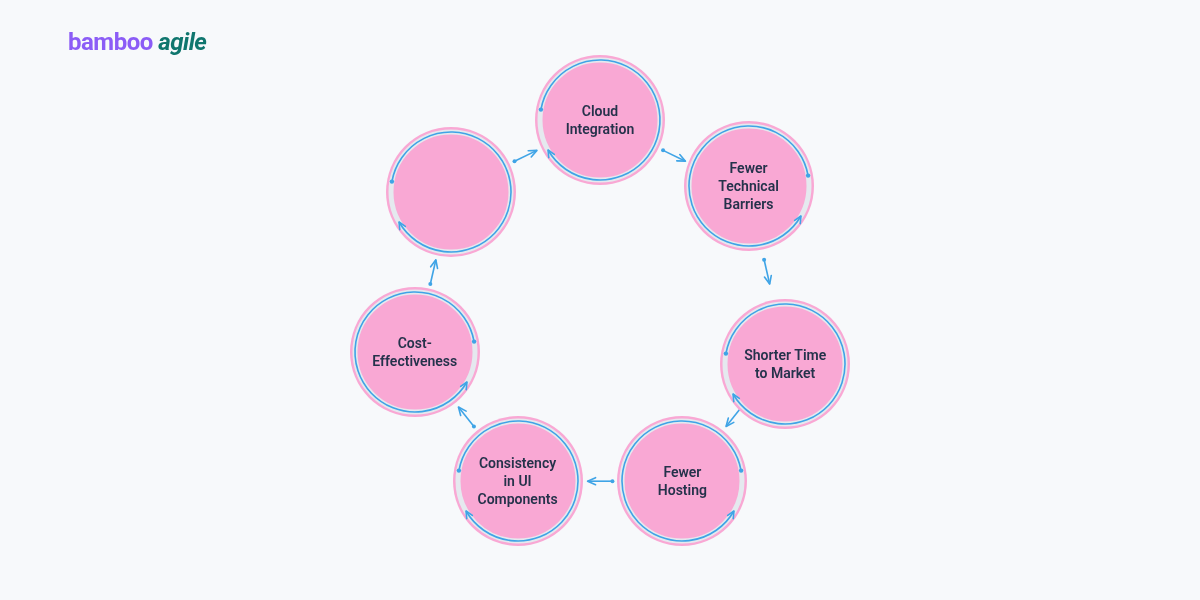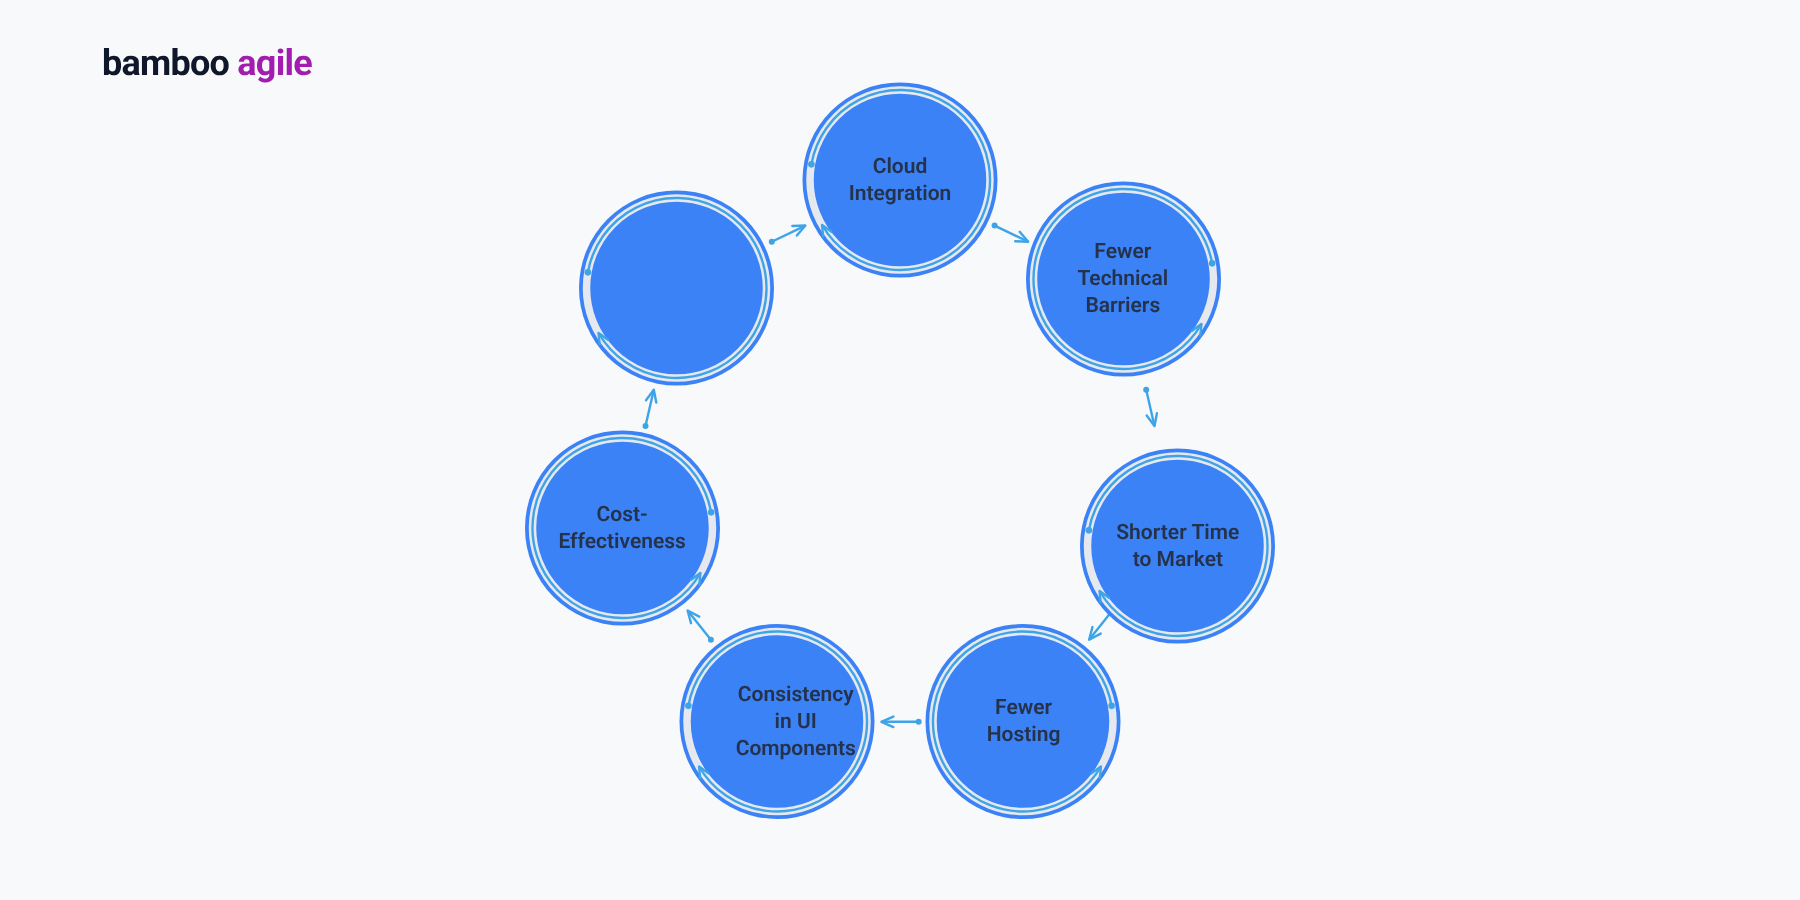--- a/index.html
+++ b/index.html
@@ -12,33 +12,33 @@
     overflow: hidden;
   }
   .logo {
     position: absolute;
     top: 28px;
     left: 68px;
     font-size: 24px;
     font-weight: 700;
     letter-spacing: -0.5px;
   }
-  .logo .w1 { color: #0f172a; }
-  .logo .w2 { color: #a21caf; font-weight: 700; }
+  .logo .w1 { color: #8b5cf6; }
+  .logo .w2 { color: #0f766e; font-weight: 700; font-style: italic; }
   .stage {
     position: absolute;
     top: 0; left: 0;
     width: 1200px; height: 600px;
   }
   .node {
     position: absolute;
     width: 130px;
     height: 130px;
     border-radius: 50%;
-    background: #3b82f6;
+    background: #f9a8d4;
     display: flex;
     align-items: center;
     justify-content: center;
     text-align: center;
   }
   .node-label {
     color: #25324B;
     font-size: 14px;
     font-weight: 600;
     line-height: 1.3;
@@ -126,21 +126,21 @@
     <div class="node" style="left: 617.425px; top: 416.19px;">
   <svg class="ring" viewBox="0 0 130 130">
     <circle cx="65" cy="65" r="60" fill="none" stroke="#E5E9EF" stroke-width="5"></circle>
     <path d="M 124.08846518073248 54.58110933998418 A 60 60 0 1 0 116.96152422706632 95" fill="none" stroke="#3FA4E6" stroke-width="1.6"></path>
     <path d="M 110.69024293495612 99.46217782649107 L 116.96152422706632 95 L 116.23280551917652 102.66217782649106" fill="none" stroke="#3FA4E6" stroke-width="1.6" stroke-linecap="round" stroke-linejoin="round"></path>
     <circle cx="124.08846518073248" cy="54.58110933998418" r="2.2" fill="#3FA4E6"></circle>
   </svg>
       <div class="node-label">Fewer
 Hosting</div>
     </div>
-    <div class="node" style="left: 452.575px; top: 416.19px; justify-content: flex-end;">
+    <div class="node" style="left: 452.575px; top: 416.19px;">
   <svg class="ring" viewBox="0 0 130 130">
     <circle cx="65" cy="65" r="60" fill="none" stroke="#E5E9EF" stroke-width="5"></circle>
     <path d="M 5.911534819267516 54.581109339984174 A 60 60 0 1 1 13.03847577293368 95" fill="none" stroke="#3FA4E6" stroke-width="1.6"></path>
     <path d="M 13.76719448082348 102.66217782649107 L 13.03847577293368 95 L 19.309757065043886 99.46217782649106" fill="none" stroke="#3FA4E6" stroke-width="1.6" stroke-linecap="round" stroke-linejoin="round"></path>
     <circle cx="5.911534819267516" cy="54.581109339984174" r="2.2" fill="#3FA4E6"></circle>
   </svg>
       <div class="node-label">Consistency
 in UI
 Components</div>
     </div>

